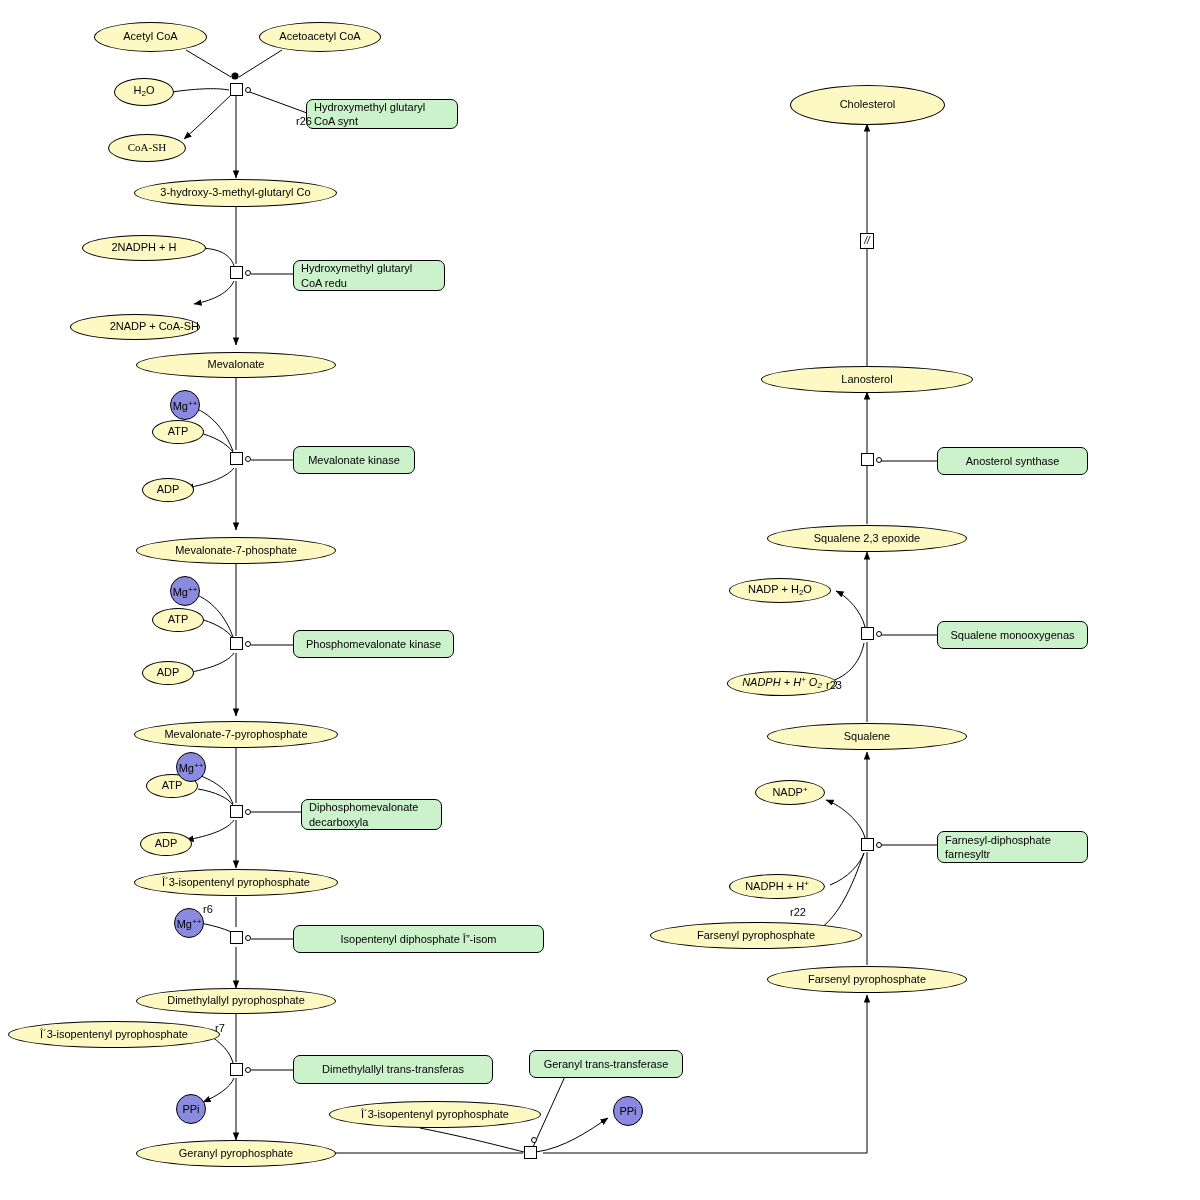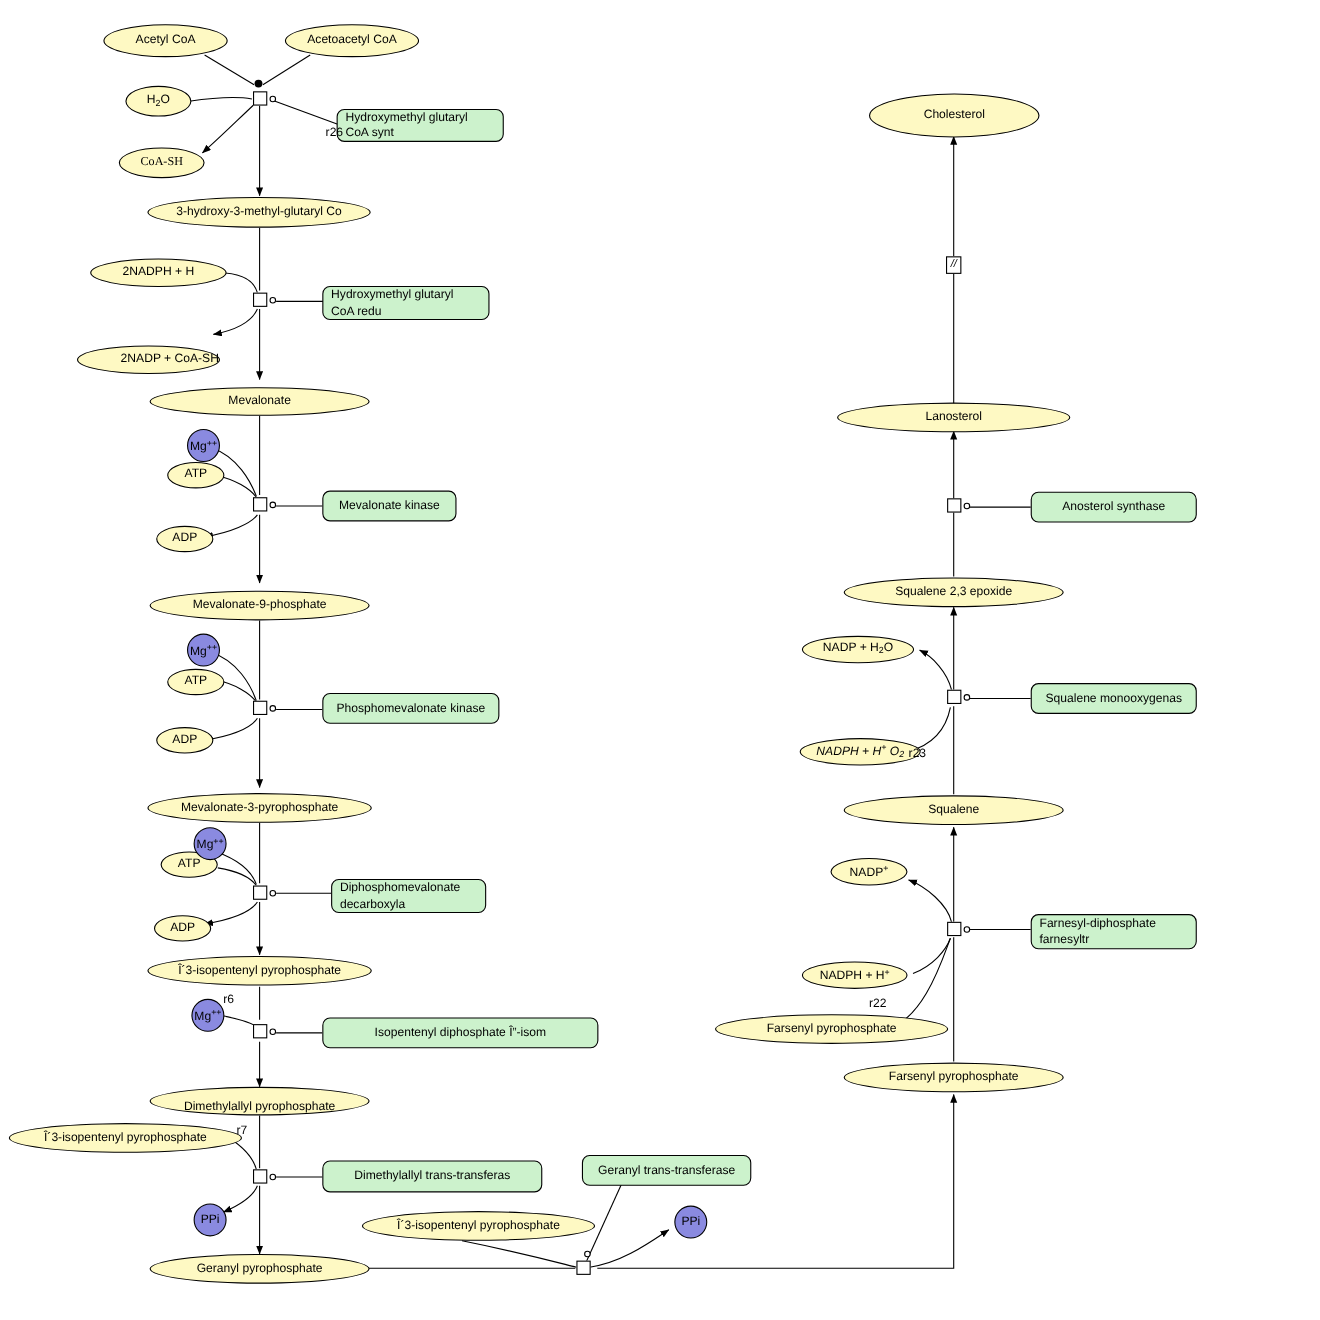--- a/index.html
+++ b/index.html
@@ -263,42 +263,42 @@
   </div>
 
   <div class="rxn" style="left:230px;top:452px;"></div>
   <div class="port" style="left:245px;top:456px;"></div>
 
   <div class="enz" style="left:293px;top:446px;width:122px;height:28px;">
     <span>Mevalonate kinase</span>
   </div>
 
   <div class="node" style="left:136px;top:537px;width:200px;height:27px;">
-    <span>Mevalonate-9-phosphate</span>
+    <span>Mevalonate-7-phosphate</span>
   </div>
 
   <div class="cof" style="left:170px;top:576px;width:30px;height:30px;">
     <span>Mg<sup>++</sup></span>
   </div>
   <div class="node" style="left:152px;top:608px;width:52px;height:24px;">
     <span>ATP</span>
   </div>
   <div class="node" style="left:142px;top:661px;width:52px;height:24px;">
     <span>ADP</span>
   </div>
 
   <div class="rxn" style="left:230px;top:637px;"></div>
   <div class="port" style="left:245px;top:641px;"></div>
 
   <div class="enz" style="left:293px;top:630px;width:161px;height:28px;">
     <span>Phosphomevalonate kinase</span>
   </div>
 
   <div class="node" style="left:134px;top:721px;width:204px;height:27px;">
-    <span>Mevalonate-3-pyrophosphate</span>
+    <span>Mevalonate-7-pyrophosphate</span>
   </div>
 
   <div class="cof" style="left:176px;top:752px;width:30px;height:30px;">
     <span>Mg<sup>++</sup></span>
   </div>
   <div class="node" style="left:146px;top:774px;width:52px;height:24px;">
     <span>ATP</span>
   </div>
   <div class="node" style="left:140px;top:832px;width:52px;height:24px;">
     <span>ADP</span>
@@ -321,21 +321,21 @@
   </div>
   <div class="rlabel" style="left:203px;top:903px;">r6</div>
 
   <div class="rxn" style="left:230px;top:931px;"></div>
   <div class="port" style="left:245px;top:935px;"></div>
 
   <div class="enz" style="left:293px;top:925px;width:251px;height:28px;">
     <span>Isopentenyl diphosphate Î”-isom</span>
   </div>
 
-  <div class="node" style="left:136px;top:988px;width:200px;height:26px;align-items:flex-end;">
+  <div class="node" style="left:136px;top:988px;width:200px;height:26px;">
     <span>Dimethylallyl pyrophosphate</span>
   </div>
 
   <div class="node" style="left:8px;top:1021px;width:212px;height:27px;">
     <span>Î´3-isopentenyl pyrophosphate</span>
   </div>
   <div class="rlabel" style="left:215px;top:1022px;">r7</div>
 
   <div class="rxn" style="left:230px;top:1063px;"></div>
   <div class="port" style="left:245px;top:1067px;"></div>

